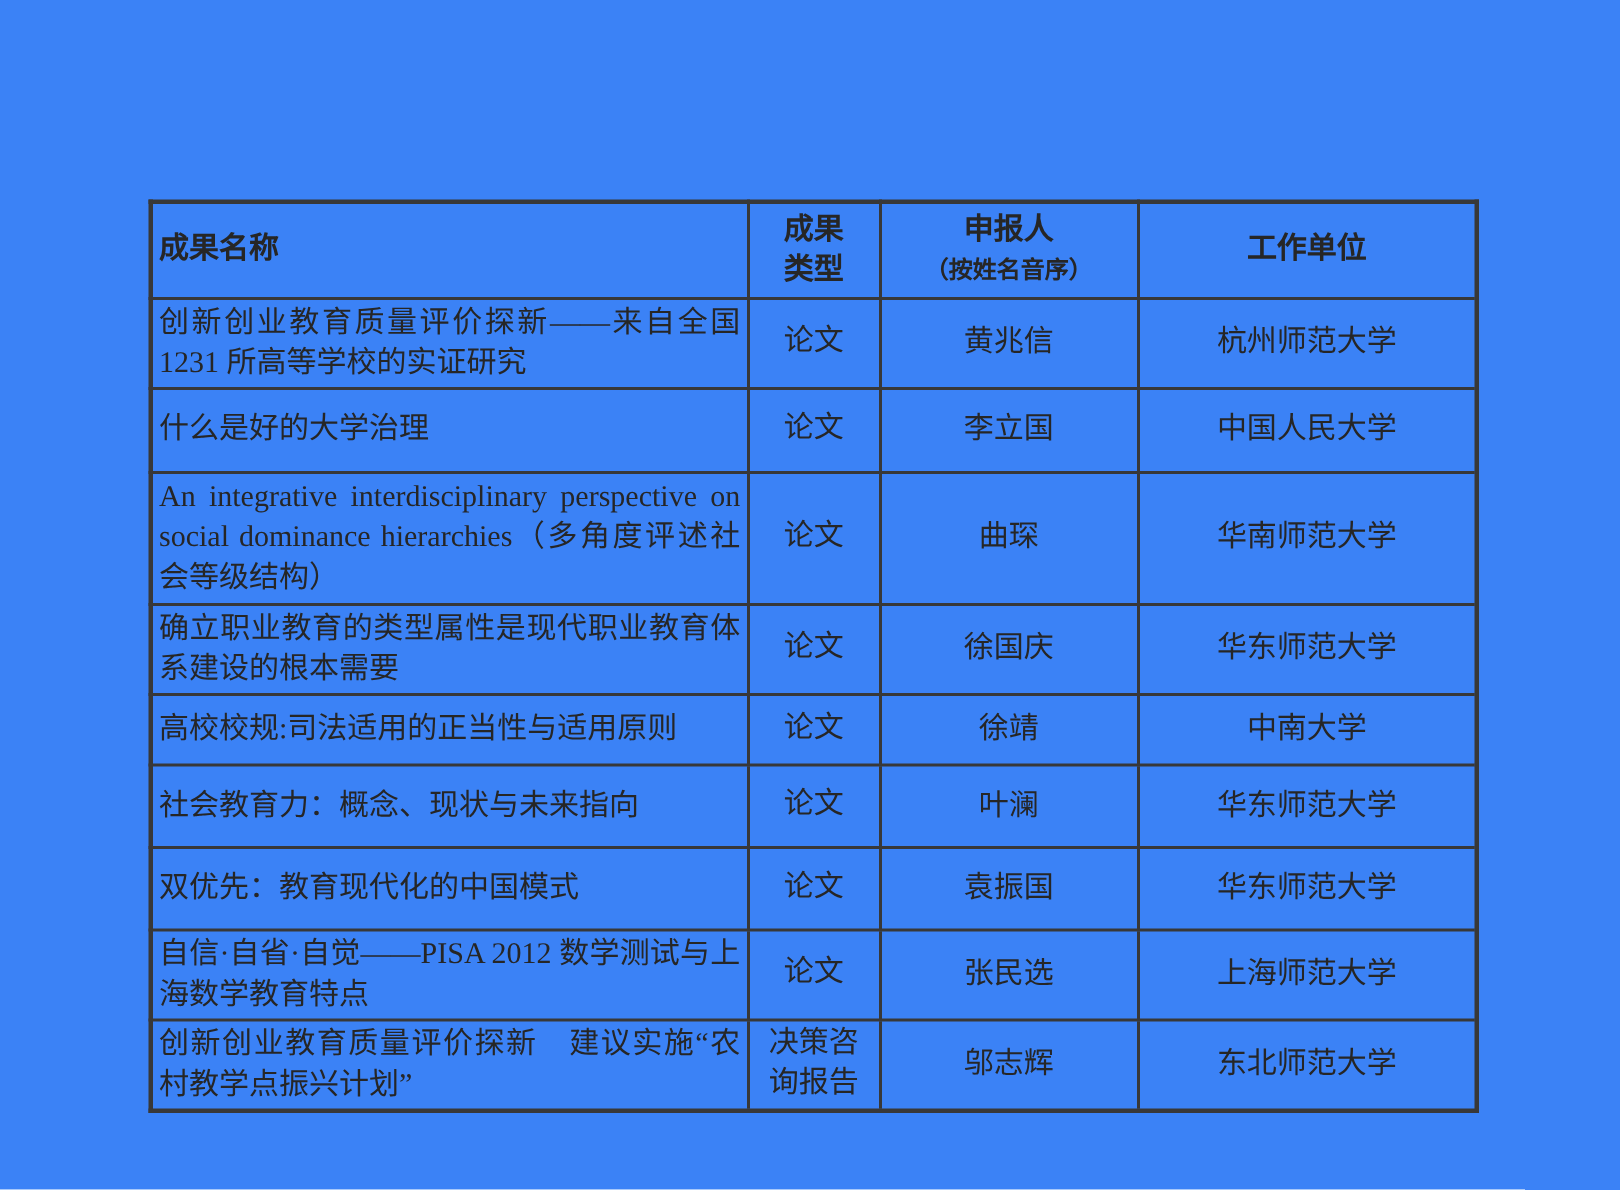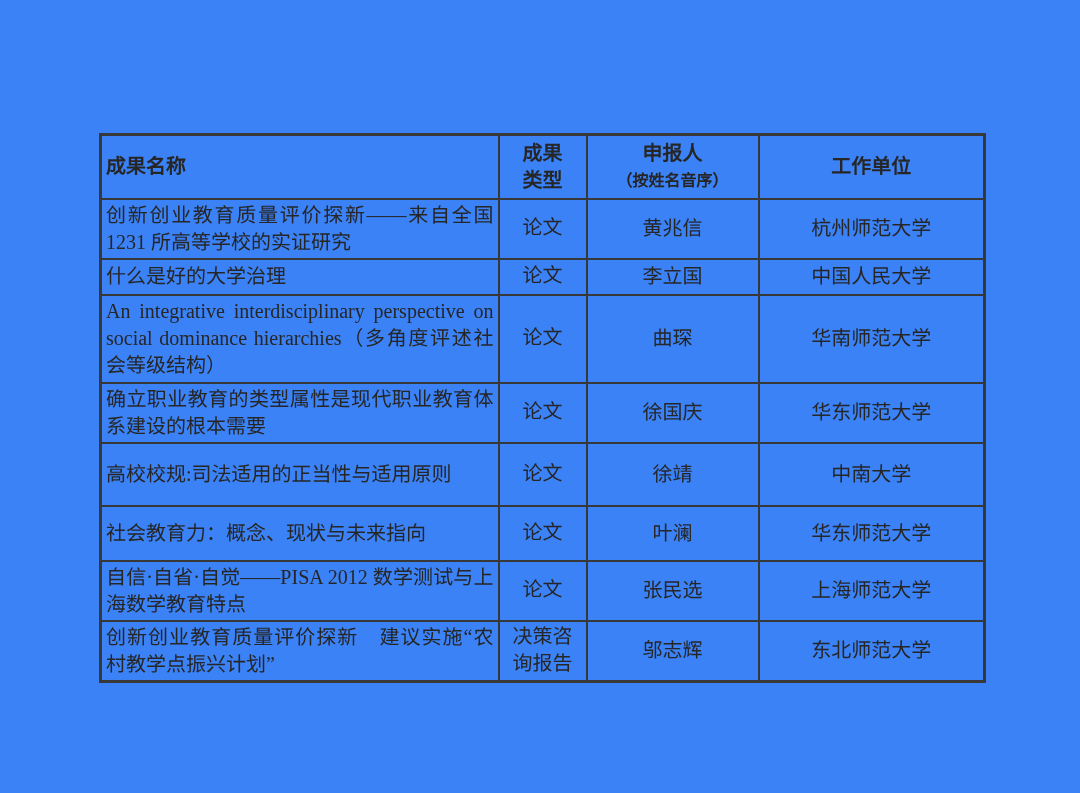--- a/index.html
+++ b/index.html
@@ -35,24 +35,24 @@
     border: 2px solid #383838;
     vertical-align: middle;
     padding: 2px 4px;
     font-size: 20px;
     line-height: 27px;
     color: #262626;
     overflow: hidden;
   }
   thead tr { height: 64px; }
   tbody tr:nth-child(1) { height: 56px; }
-  tbody tr:nth-child(2) { height: 36px; margin-left: 48px; }
+  tbody tr:nth-child(2) { height: 56px; margin-left: 48px; }
   tbody tr:nth-child(3) { height: 88px; }
   tbody tr:nth-child(4) { height: 55px; }
-  tbody tr:nth-child(5) { height: 63px; padding-left: 44px; }
+  tbody tr:nth-child(5) { height: 47px; padding-left: 44px; }
   tbody tr:nth-child(6) { height: 55px; padding-left: 41px; }
   tbody tr:nth-child(7) { height: 55px; }
   tbody tr:nth-child(8) { height: 60px; }
   tbody tr:nth-child(9) { height: 60px; }
 
   th {
     font-weight: bold;
     font-size: 22px;
     line-height: 28px;
     text-align: center;
@@ -138,20 +138,26 @@
     <td class="cell-org">中南大学</td>
   </tr>
 
   <tr>
     <td class="cell-name">社会教育力：概念、现状与未来指向</td>
     <td class="cell-type">论文</td>
     <td class="cell-applicant">叶澜</td>
     <td class="cell-org">华东师范大学</td>
   </tr>
 
+  <tr>
+    <td class="cell-name">双优先：教育现代化的中国模式</td>
+    <td class="cell-type">论文</td>
+    <td class="cell-applicant">袁振国</td>
+    <td class="cell-org">华东师范大学</td>
+  </tr>
 
   <tr>
     <td class="cell-name">自信·自省·自觉——PISA 2012 数学测试与上海数学教育特点</td>
     <td class="cell-type">论文</td>
     <td class="cell-applicant">张民选</td>
     <td class="cell-org">上海师范大学</td>
   </tr>
 
   <tr>
     <td class="cell-name">创新创业教育质量评价探新　建议实施“农村教学点振兴计划”</td>

